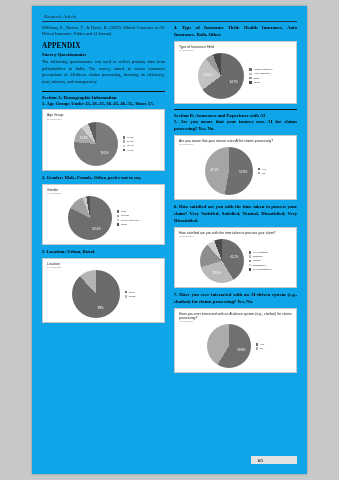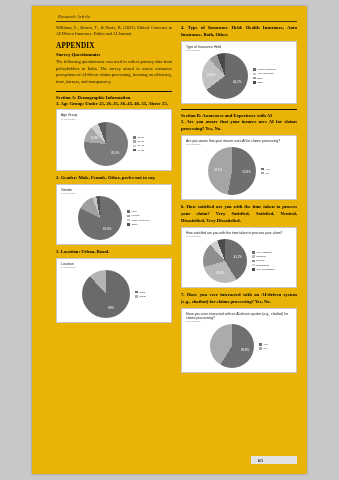--- a/index.html
+++ b/index.html
@@ -5,24 +5,24 @@
   html,body{margin:0;padding:0;}
   body{
     width:339px;height:480px;
     background:#c8c8c8;
     font-family:"Liberation Serif", serif;
     overflow:hidden;
   }
   .page{
     position:absolute;left:32px;top:6px;
     width:275px;height:468px;
-    background:#eab308;
+    background:#0ea5e9;
     box-shadow:0 0 2px rgba(0,0,0,.35);
     box-sizing:border-box;
-    padding:8px 10px 0 24px;
+    padding:8px 10px 0 10px;
   }
   .runhead{
     font-style:italic;font-size:4.6px;color:#1a1a1a;
     letter-spacing:.1px;margin:0 0 2px 2px;
   }
   .rule{height:1px;background:#111;opacity:.75;margin-bottom:3px;}
   .cols{display:flex;gap:9px;}
   .col{width:124px;}
 
   .ref{font-size:4.3px;line-height:1.5;color:#111;text-align:justify;}

